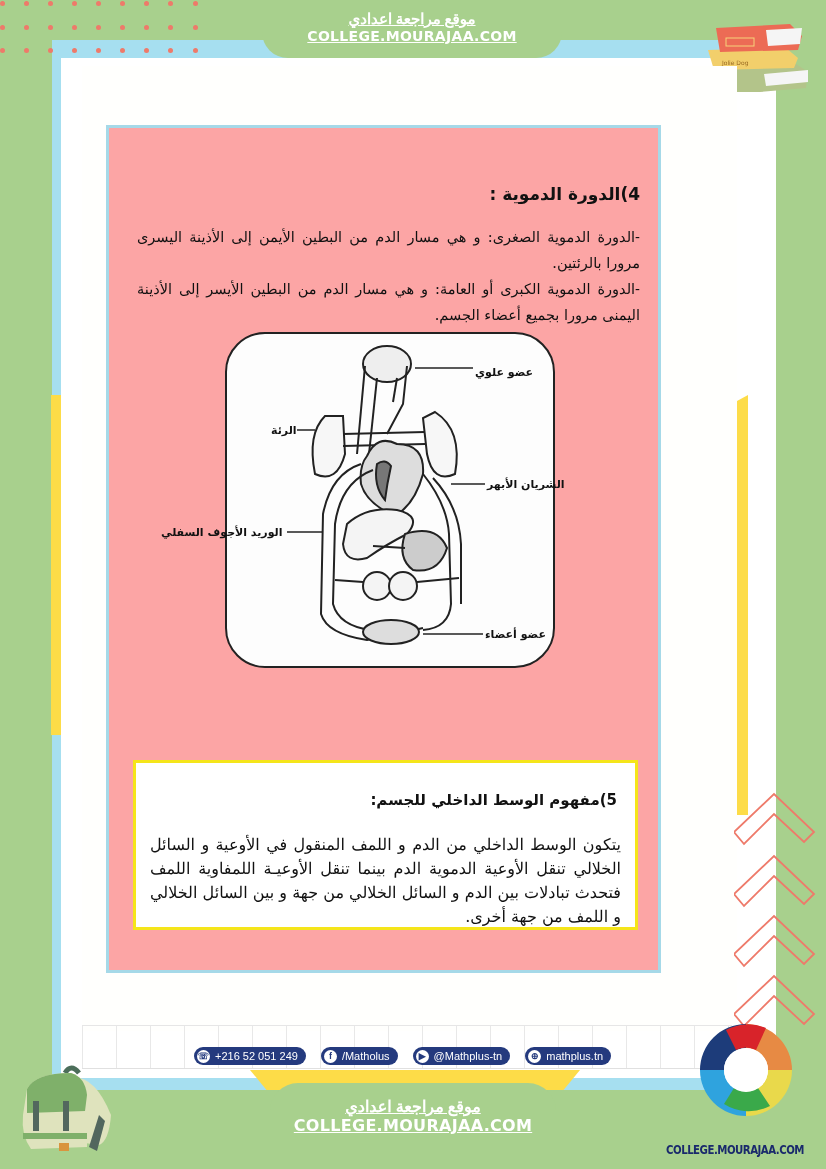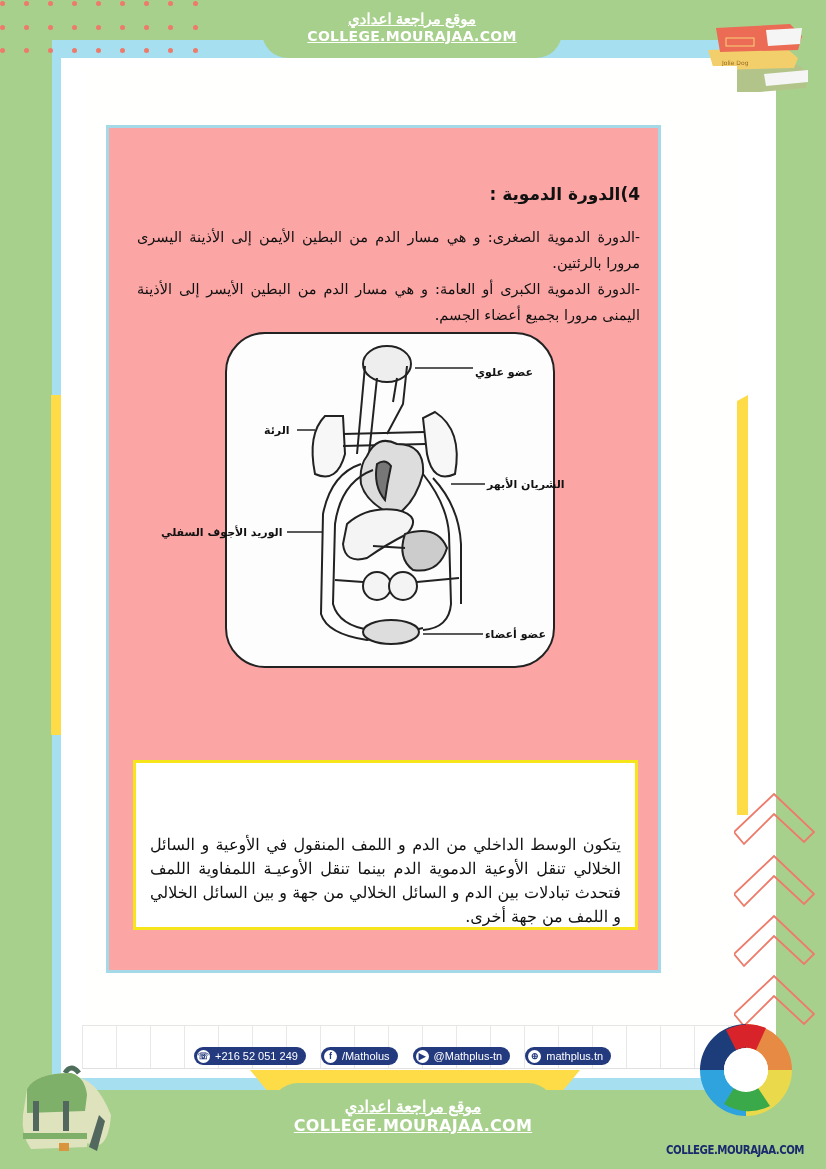--- a/index.html
+++ b/index.html
@@ -25,21 +25,21 @@
   .para { position: absolute; left: 28px; right: 18px; direction: rtl; text-align: justify; font-family: "DejaVu Serif", serif; font-size: 14.5px; line-height: 26px; color: #111; }
 
   .diagram { position: absolute; left: 116px; top: 204px; width: 330px; height: 336px; border: 2px solid #222; border-radius: 40px; background: #fdfdfd; }
   .diagram svg { position: absolute; left: 0; top: 0; }
   .dlabel { position: absolute; font-family: "DejaVu Sans", sans-serif; font-size: 11px; font-weight: bold; color: #111; direction: rtl; white-space: nowrap; }
 
   .concept-box { position: absolute; left: 24px; top: 632px; width: 505px; height: 170px; border: 3px solid #f5e51a; background: #fff; }
 
   
   .pill { position: absolute; background: #a8d08d; border-radius: 26px; text-align: center; color: #fff; }
-  .pill .ar { font-family: Liberation Sans, sans-serif; font-weight: bold; font-size: 15px; text-decoration: underline; direction: rtl; display: block; }
+  .pill .ar { font-family: Liberation Serif, serif; font-weight: bold; font-size: 15px; text-decoration: underline; direction: rtl; display: block; }
   .pill .en { font-family: "DejaVu Sans", sans-serif; font-weight: bold; font-size: 14px; text-decoration: underline; display: block; letter-spacing: 0.3px; }
   .top-pill { left: 262px; top: 0; width: 300px; height: 58px; border-radius: 0 0 26px 26px; padding-top: 10px; }
   .bottom-pill { left: 270px; top: 1083px; width: 286px; height: 86px; border-radius: 28px 28px 0 0; padding-top: 14px; }
   .bottom-pill .ar { font-size: 16px; }
   .bottom-pill .en { font-size: 16px; }
   .yellow-tri { position: absolute; left: 250px; top: 1070px; width: 330px; height: 20px; background: #fddc48; clip-path: polygon(0 0, 100% 0, 95% 100%, 5% 100%); }
 
   
   .footer-grid { position: absolute; left: 82px; top: 1025px; width: 650px; height: 44px; border-top: 1px solid #e6e6e6; border-bottom: 1px solid #e0e0e0;
     background-image: linear-gradient(90deg, #e8e8e8 1px, transparent 1px); background-size: 34px 100%; }
@@ -158,27 +158,28 @@
 
       <g stroke="#222" stroke-width="1.5">
         <line x1="188" y1="34" x2="246" y2="34"></line>
         <line x1="70" y1="96" x2="88" y2="96"></line>
         <line x1="224" y1="150" x2="258" y2="150"></line>
         <line x1="60" y1="198" x2="96" y2="198"></line>
         <line x1="196" y1="300" x2="256" y2="300"></line>
       </g>
     </svg>
     <span class="dlabel" style="left:248px;top:32px">عضو علوي</span>
-    <span class="dlabel" style="left:37px;top:90px">الرئة</span>
+    <span class="dlabel" style="left:44px;top:90px">الرئة</span>
     <span class="dlabel" style="left:260px;top:144px">الشريان الأبهر</span>
     <span class="dlabel" style="left:-66px;top:192px">الوريد الأجوف السفلي</span>
     <span class="dlabel" style="left:258px;top:294px">عضو أعضاء</span>
   </div>
 
   <div class="concept-box">
+    <div class="section-title" style="top:28px;font-size:15px">5)مفهوم الوسط الداخلي للجسم:</div>
     <div class="para" style="top:70px;left:14px;right:14px;font-size:16px;line-height:24px">يتكون الوسط الداخلي من الدم و اللمف المنقول في الأوعية و السائل الخلالي تنقل الأوعية الدموية الدم بينما تنقل الأوعيـة اللمفاوية اللمف فتحدث تبادلات بين الدم و السائل الخلالي من جهة و بين السائل الخلالي و اللمف من جهة أخرى.</div>
   </div>
 </div>
 
 <svg class="chevrons" viewBox="0 0 82 240" fill="none" stroke="#ee7a6a" stroke-width="1.8">
   <path d="M0 40 L40 2 L80 40 L70 50 L40 22 L10 52 Z"></path>
   <path d="M0 102 L40 64 L80 102 L70 112 L40 84 L10 114 Z"></path>
   <path d="M0 162 L40 124 L80 162 L70 172 L40 144 L10 174 Z"></path>
   <path d="M0 222 L40 184 L80 222 L70 232 L40 204 L10 234 Z"></path>
 </svg>

